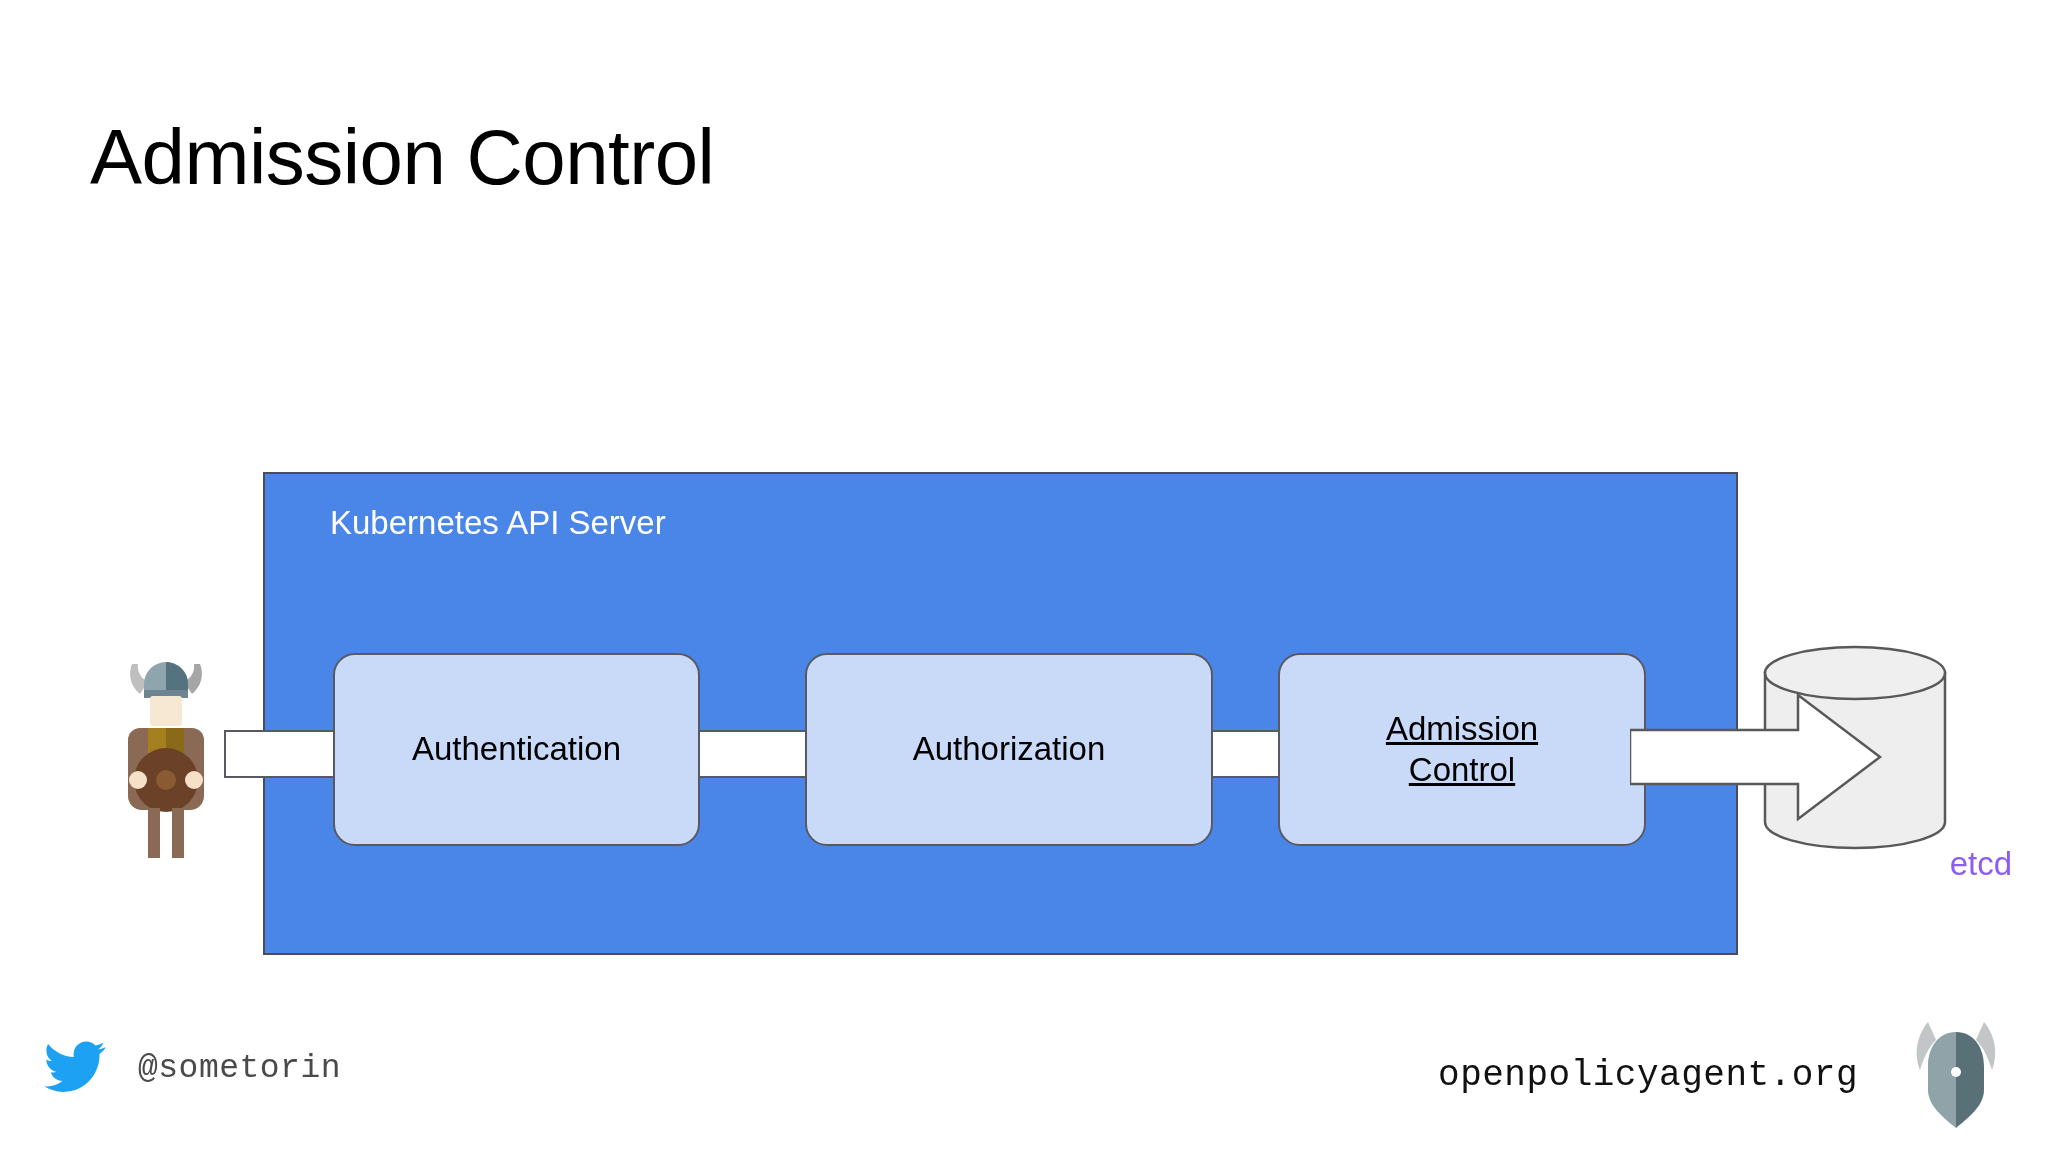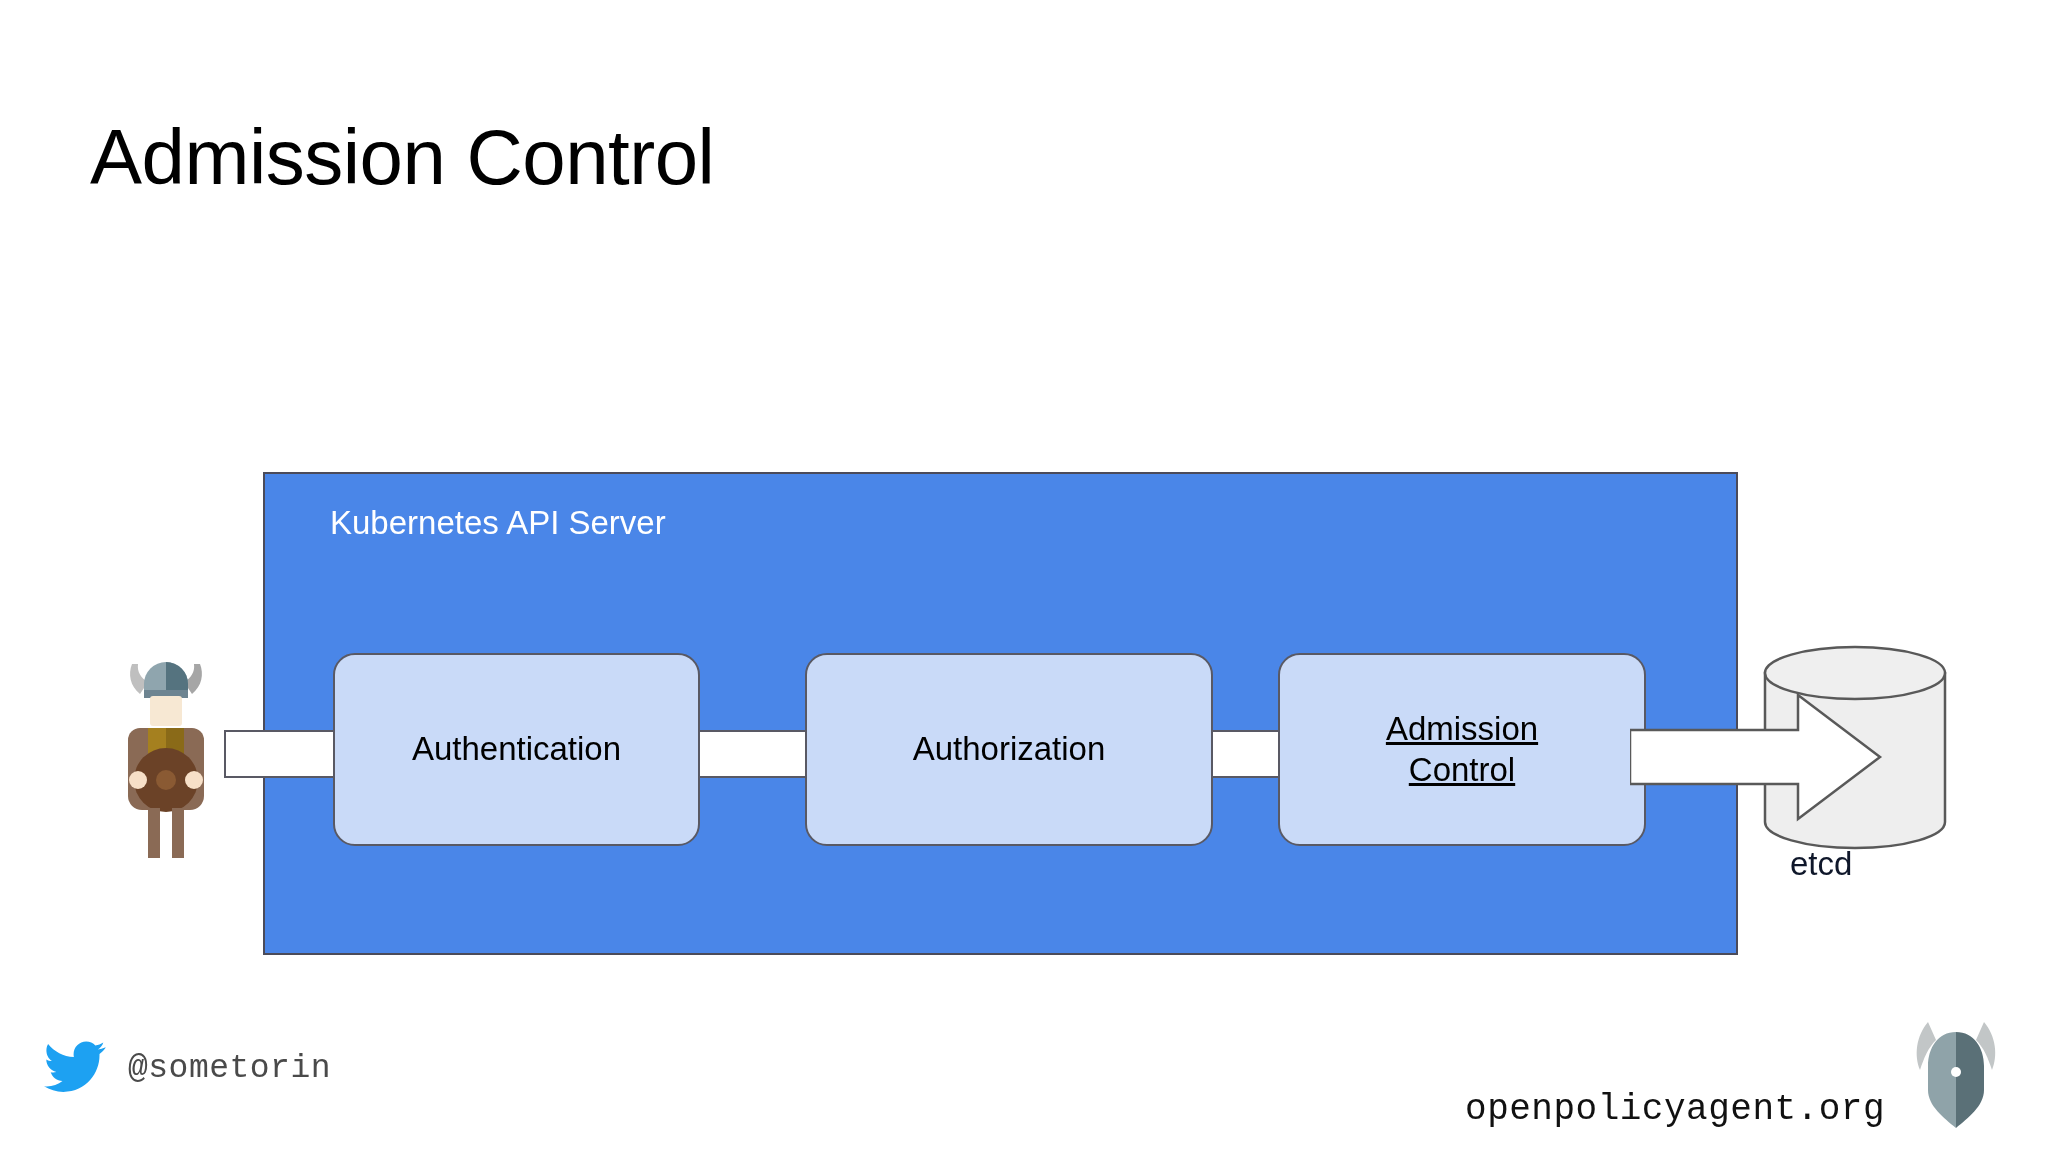--- a/index.html
+++ b/index.html
@@ -98,64 +98,64 @@
   .etcd-group {
     position: absolute;
     left: 1630px;
     top: 640px;
     width: 360px;
     height: 270px;
     z-index: 5;
   }
   .etcd-label {
     position: absolute;
-    left: 1790px;
+    left: 1828px;
     top: 845px;
     width: 184px;
-    text-align: left;
-    font-size: 33px;
-    color: #0f172a;
+    text-align: right;
+    font-size: 33px;
+    color: #8b5cf6;
     z-index: 6;
   }
 
   
   .actor {
     position: absolute;
     left: 118px;
     top: 640px;
     width: 96px;
     height: 218px;
     z-index: 2;
   }
 
   
   .footer-left {
     position: absolute;
     left: 44px;
     top: 1040px;
     display: flex;
     align-items: center;
-    gap: 22px;
+    gap: 32px;
   }
   .twitter-icon { width: 62px; height: 56px; display: block; }
   .handle {
     font-family: "Liberation Mono", "DejaVu Sans Mono", monospace;
     font-size: 33px;
     color: #4a4a4a;
     letter-spacing: 0.5px;
     white-space: nowrap;
   }
 
   .footer-right {
     position: absolute;
     right: 46px;
     top: 1020px;
     display: flex;
-    align-items: flex-end;
-    gap: 25px;
+    align-items: center;
+    gap: 52px;
   }
   .site {
     font-family: "Liberation Mono", "DejaVu Sans Mono", monospace;
     font-size: 36px;
     color: #111111;
     letter-spacing: 0.5px;
     white-space: nowrap;
   }
   .opa-logo { width: 92px; height: 110px; display: block; }
 </style>

